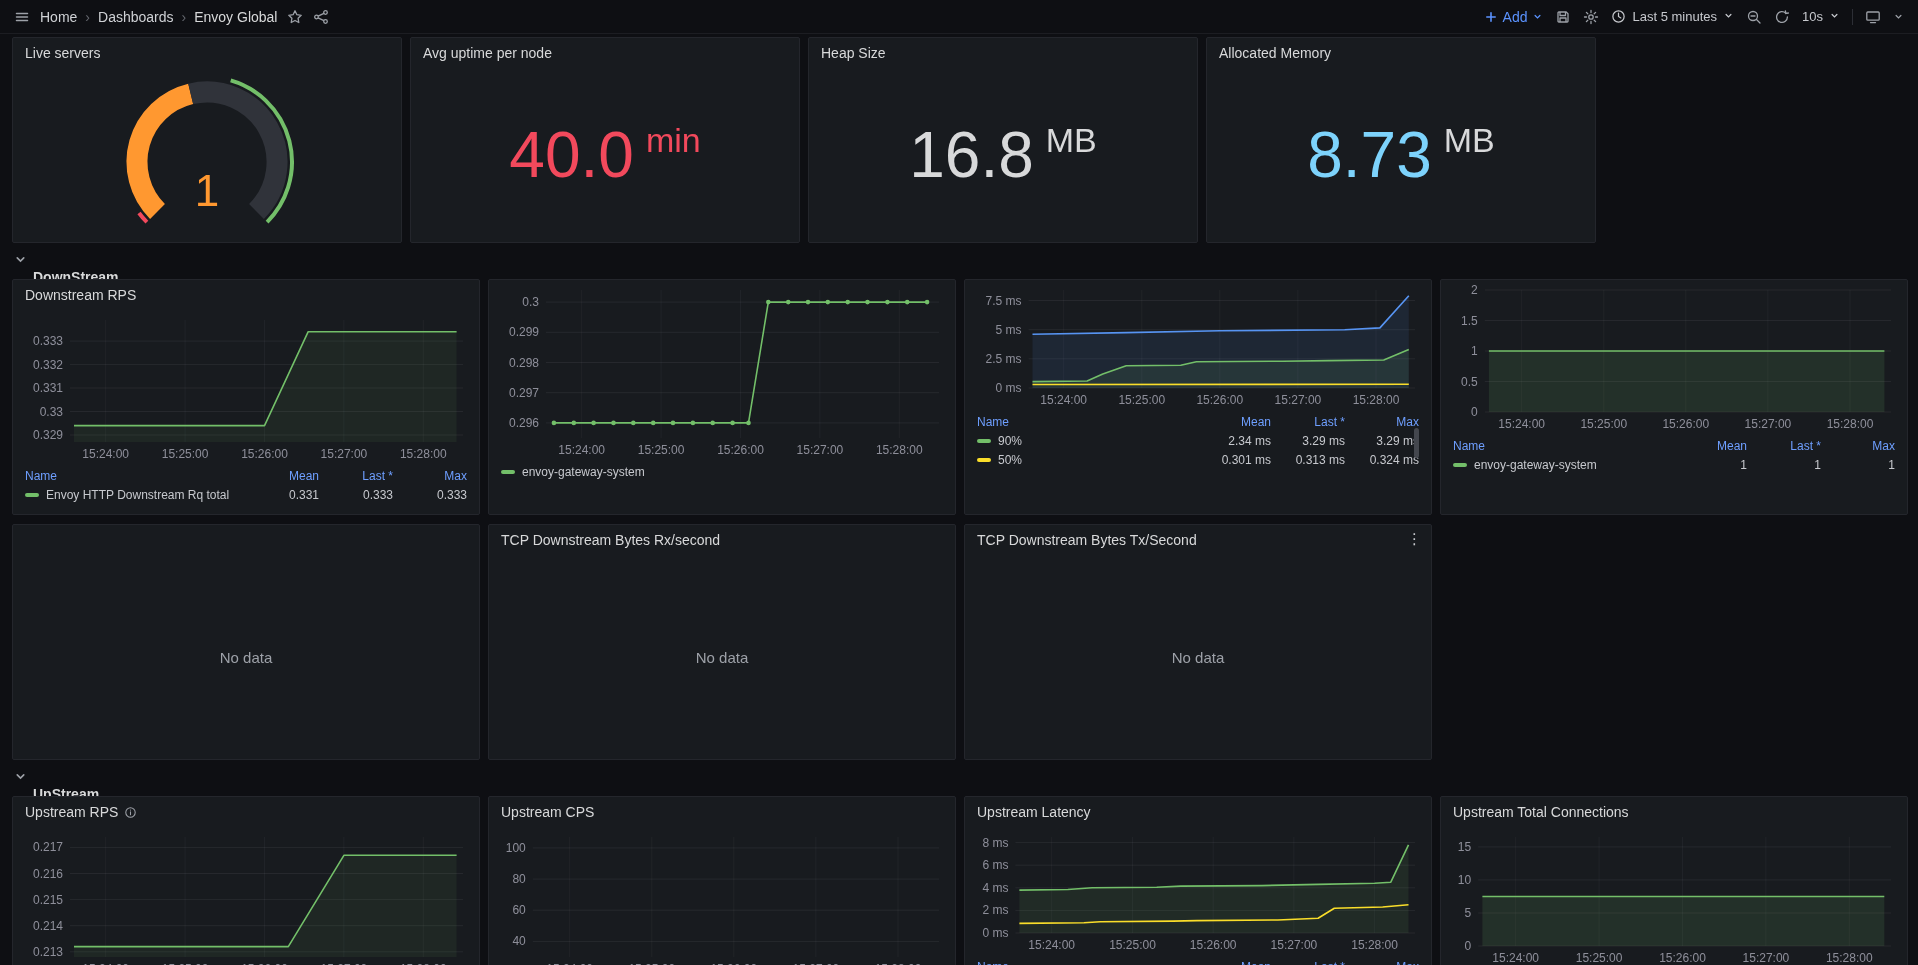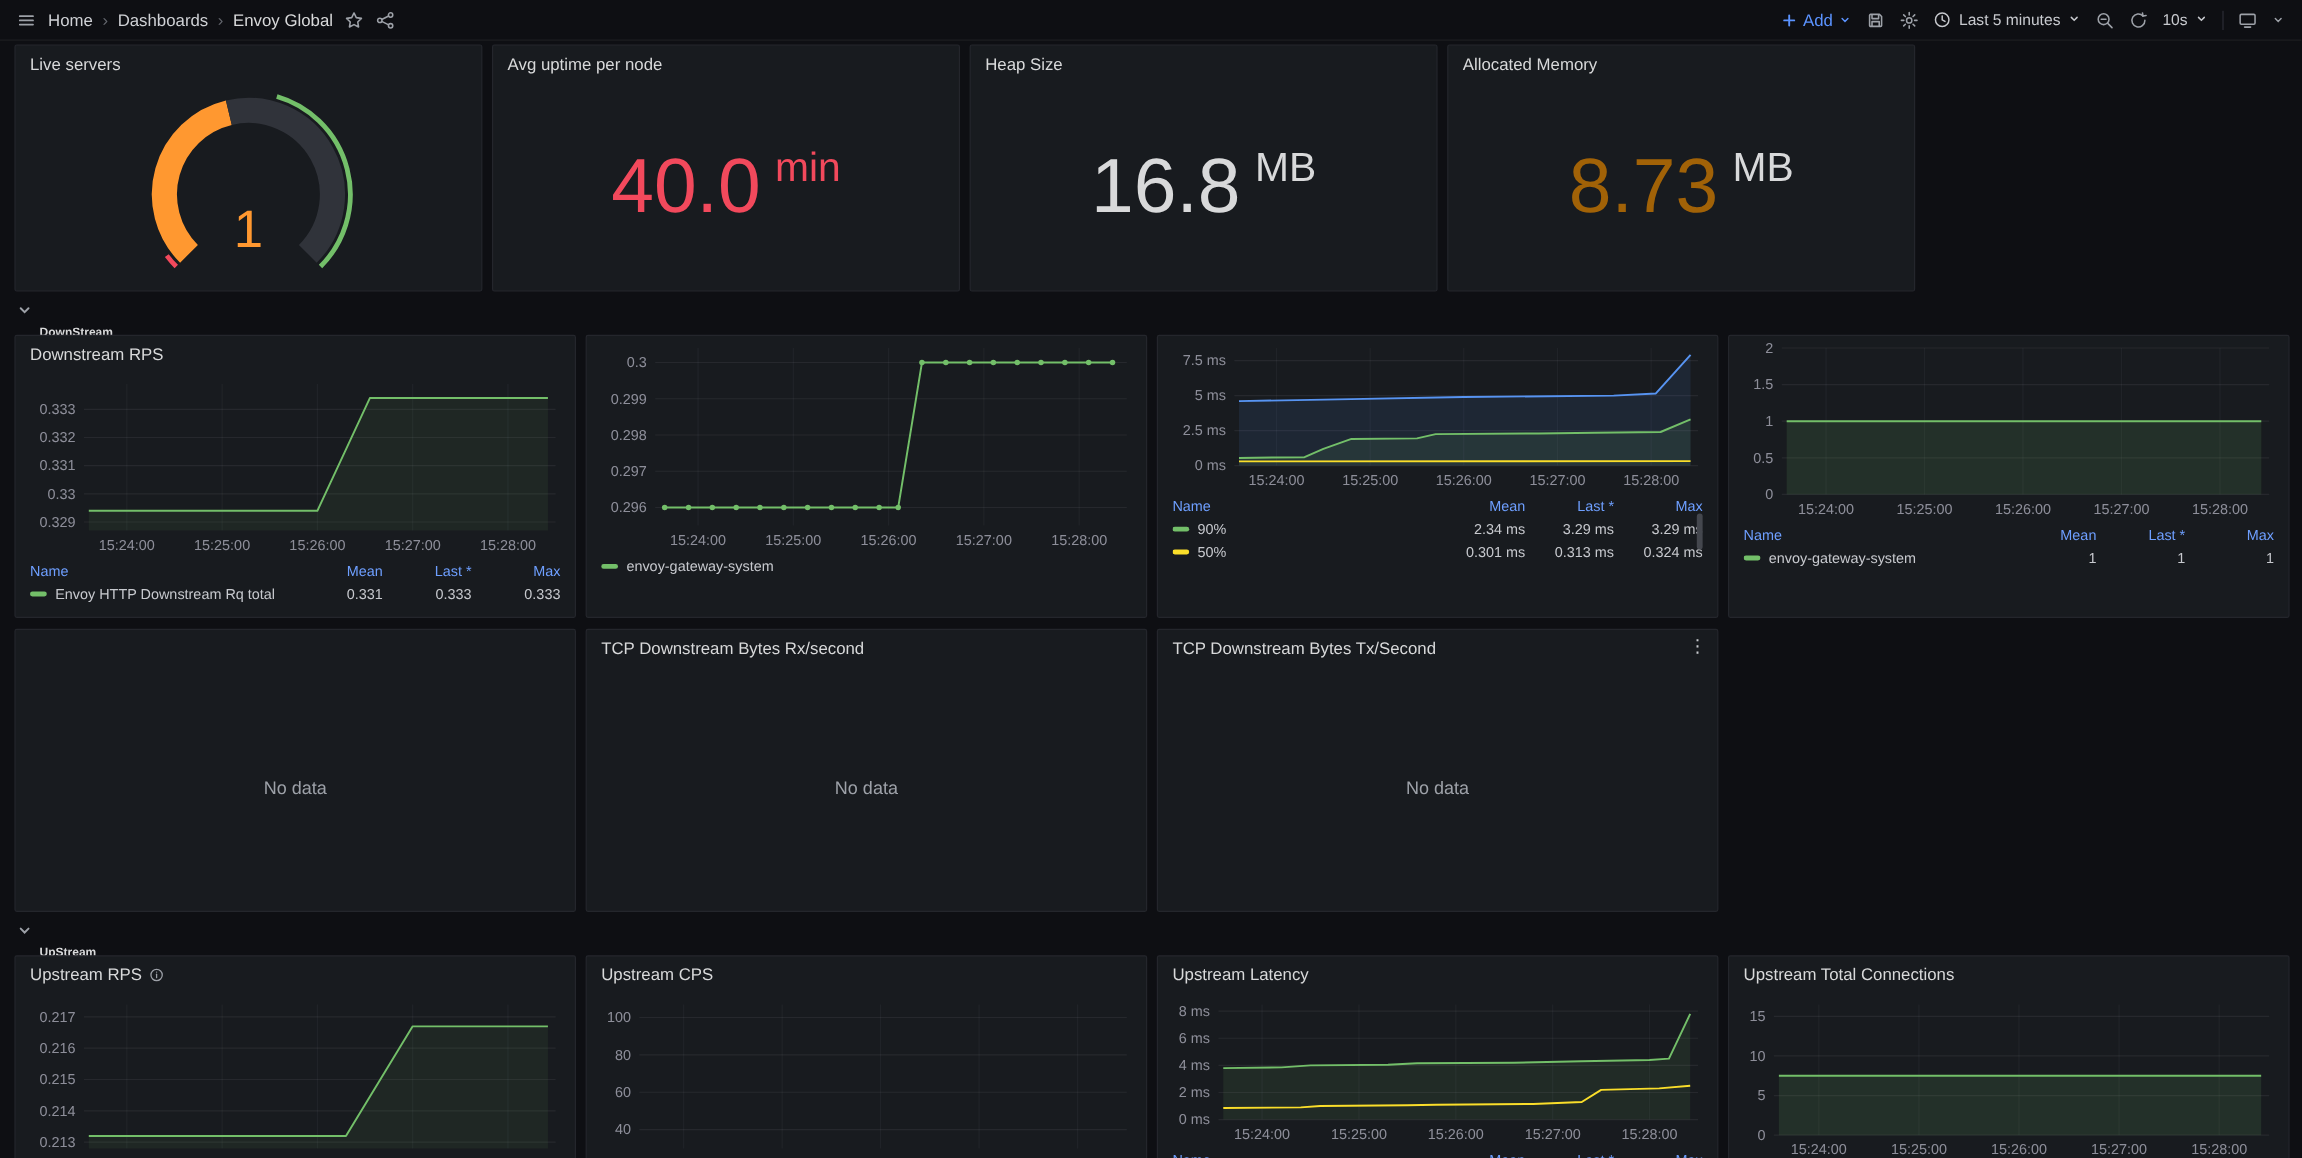--- a/index.html
+++ b/index.html
@@ -28,21 +28,21 @@
   .add-btn svg { width: 14px; height: 14px; }
   .picker { display: inline-flex; align-items: center; gap: 6px; font-size: 13px; color: #C7C9CE; cursor: pointer; }
   .picker svg { width: 15px; height: 15px; }
   .chev svg { width: 11px; height: 11px; }
   .nav-divider { width: 1px; height: 16px; background: #2C2E35; }
   
   .dash { position: relative; width: 1918px; height: 931px; overflow: hidden; }
   .row { position: absolute; left: 12px; display: flex; gap: 8px; }
   .section-head { position: absolute; left: 14px; height: 36px; display: flex; align-items: center; gap: 6px; cursor: pointer; }
   .section-head svg { width: 13px; height: 13px; color: #9DA1A8; }
-  .sec-title { font-size: 10px; font-weight: 700; color: var(--c-text, #D8D9DA); margin-top: 32px; }
+  .sec-title { font-size: 14px; font-weight: 700; color: var(--c-text, #D8D9DA); margin-top: 32px; }
   .panel {
     position: relative; background: var(--c-panel_bg, #181B1F);
     border: 1px solid var(--c-border, #24262C); border-radius: 2px; overflow: hidden;
   }
   .w390 { width: 390px; } .h206 { height: 206px; }
   .w468 { width: 468px; } .h236 { height: 236px; }
   .p-title {
     height: 30px; line-height: 30px; padding: 0 12px; font-size: 14px; font-weight: 500;
     color: var(--c-text, #D8D9DA); white-space: nowrap; overflow: hidden;
     display: flex; align-items: center; gap: 6px; cursor: pointer;
@@ -201,21 +201,21 @@
           <div class="stat-inner">
         <span class="stat-num" style="color: rgb(216, 217, 218);">16.8</span>
         <span class="stat-unit" style="color: rgb(216, 217, 218);">MB</span>
       </div>
         </div>
     </section>
     <section class="panel w390 h206">
       <h2 class="p-title">Allocated Memory</h2>
       <div class="stat-body">
           <div class="stat-inner">
-        <span class="stat-num" style="color: #a16207;">8.73</span>
+        <span class="stat-num" style="color: #7dd3fc;">8.73</span>
         <span class="stat-unit" style="color: rgb(216, 217, 218);">MB</span>
       </div>
         </div>
     </section>
   </div>
 
   <div class="section-head" style="top:209px">
     <span><svg viewBox="0 0 16 16" fill="none" stroke="currentColor" stroke-width="2" stroke-linecap="round">
           <path d="M4 6l4 4 4-4"></path>
         </svg></span>

